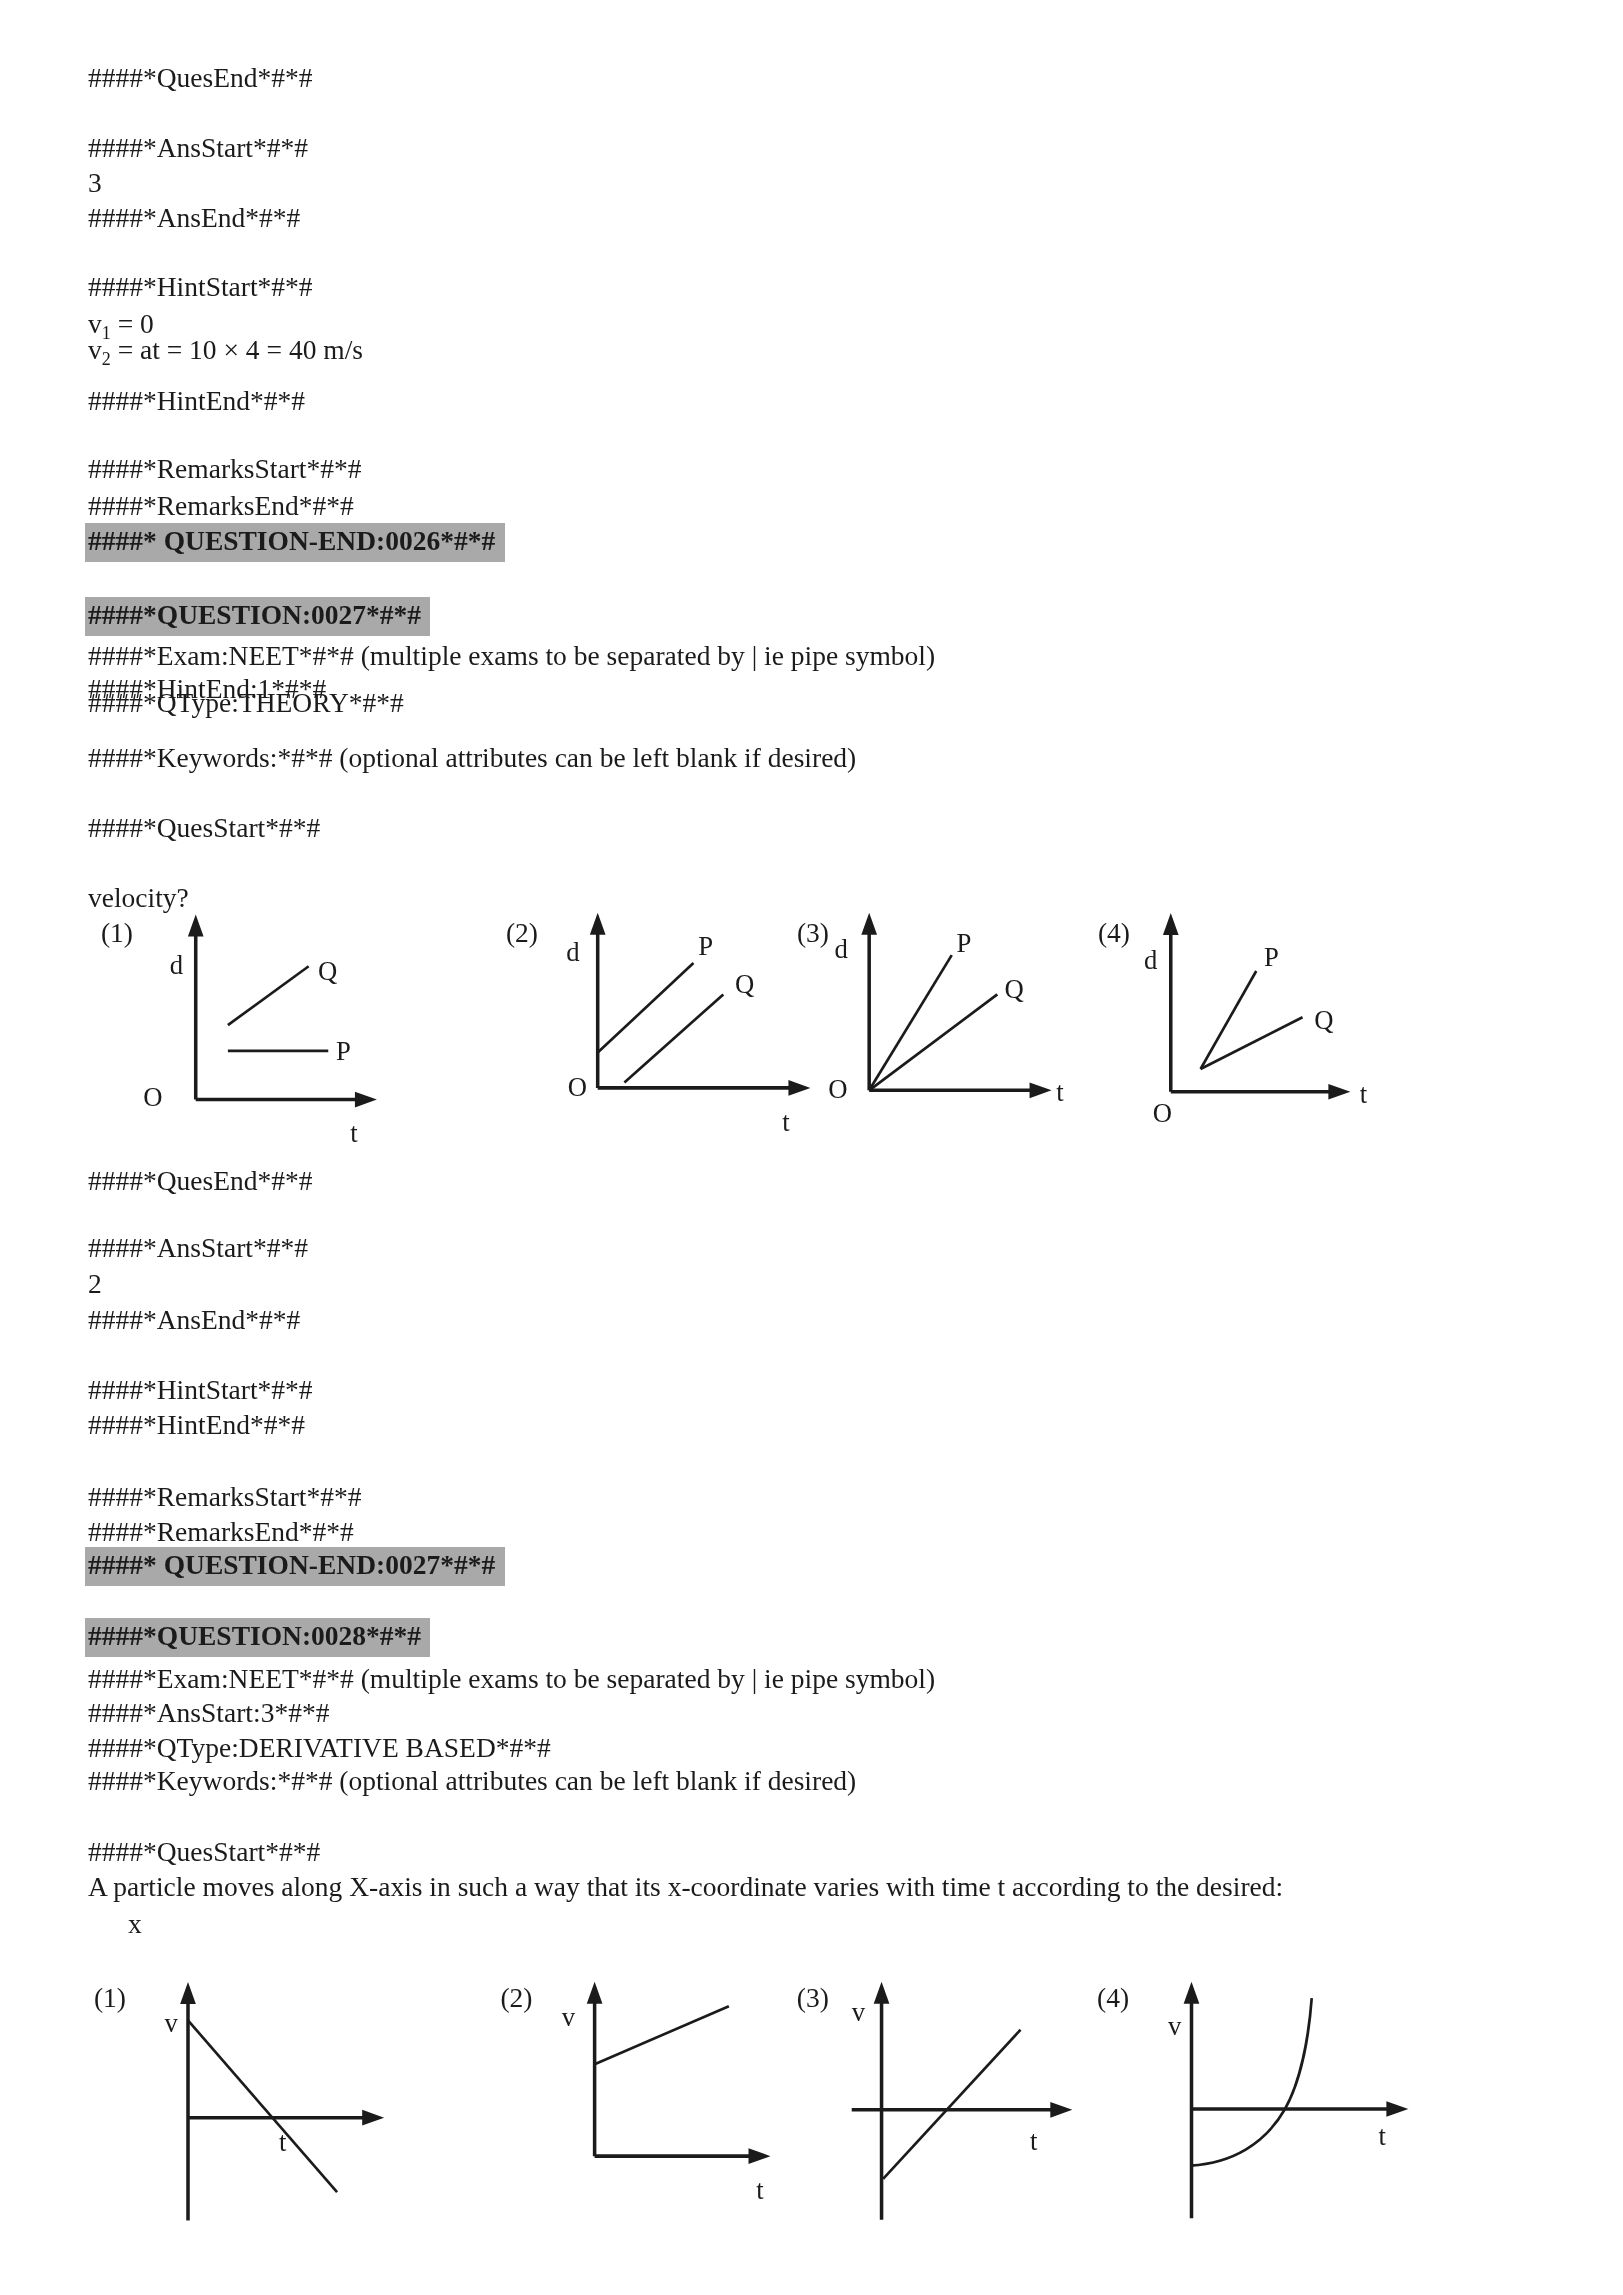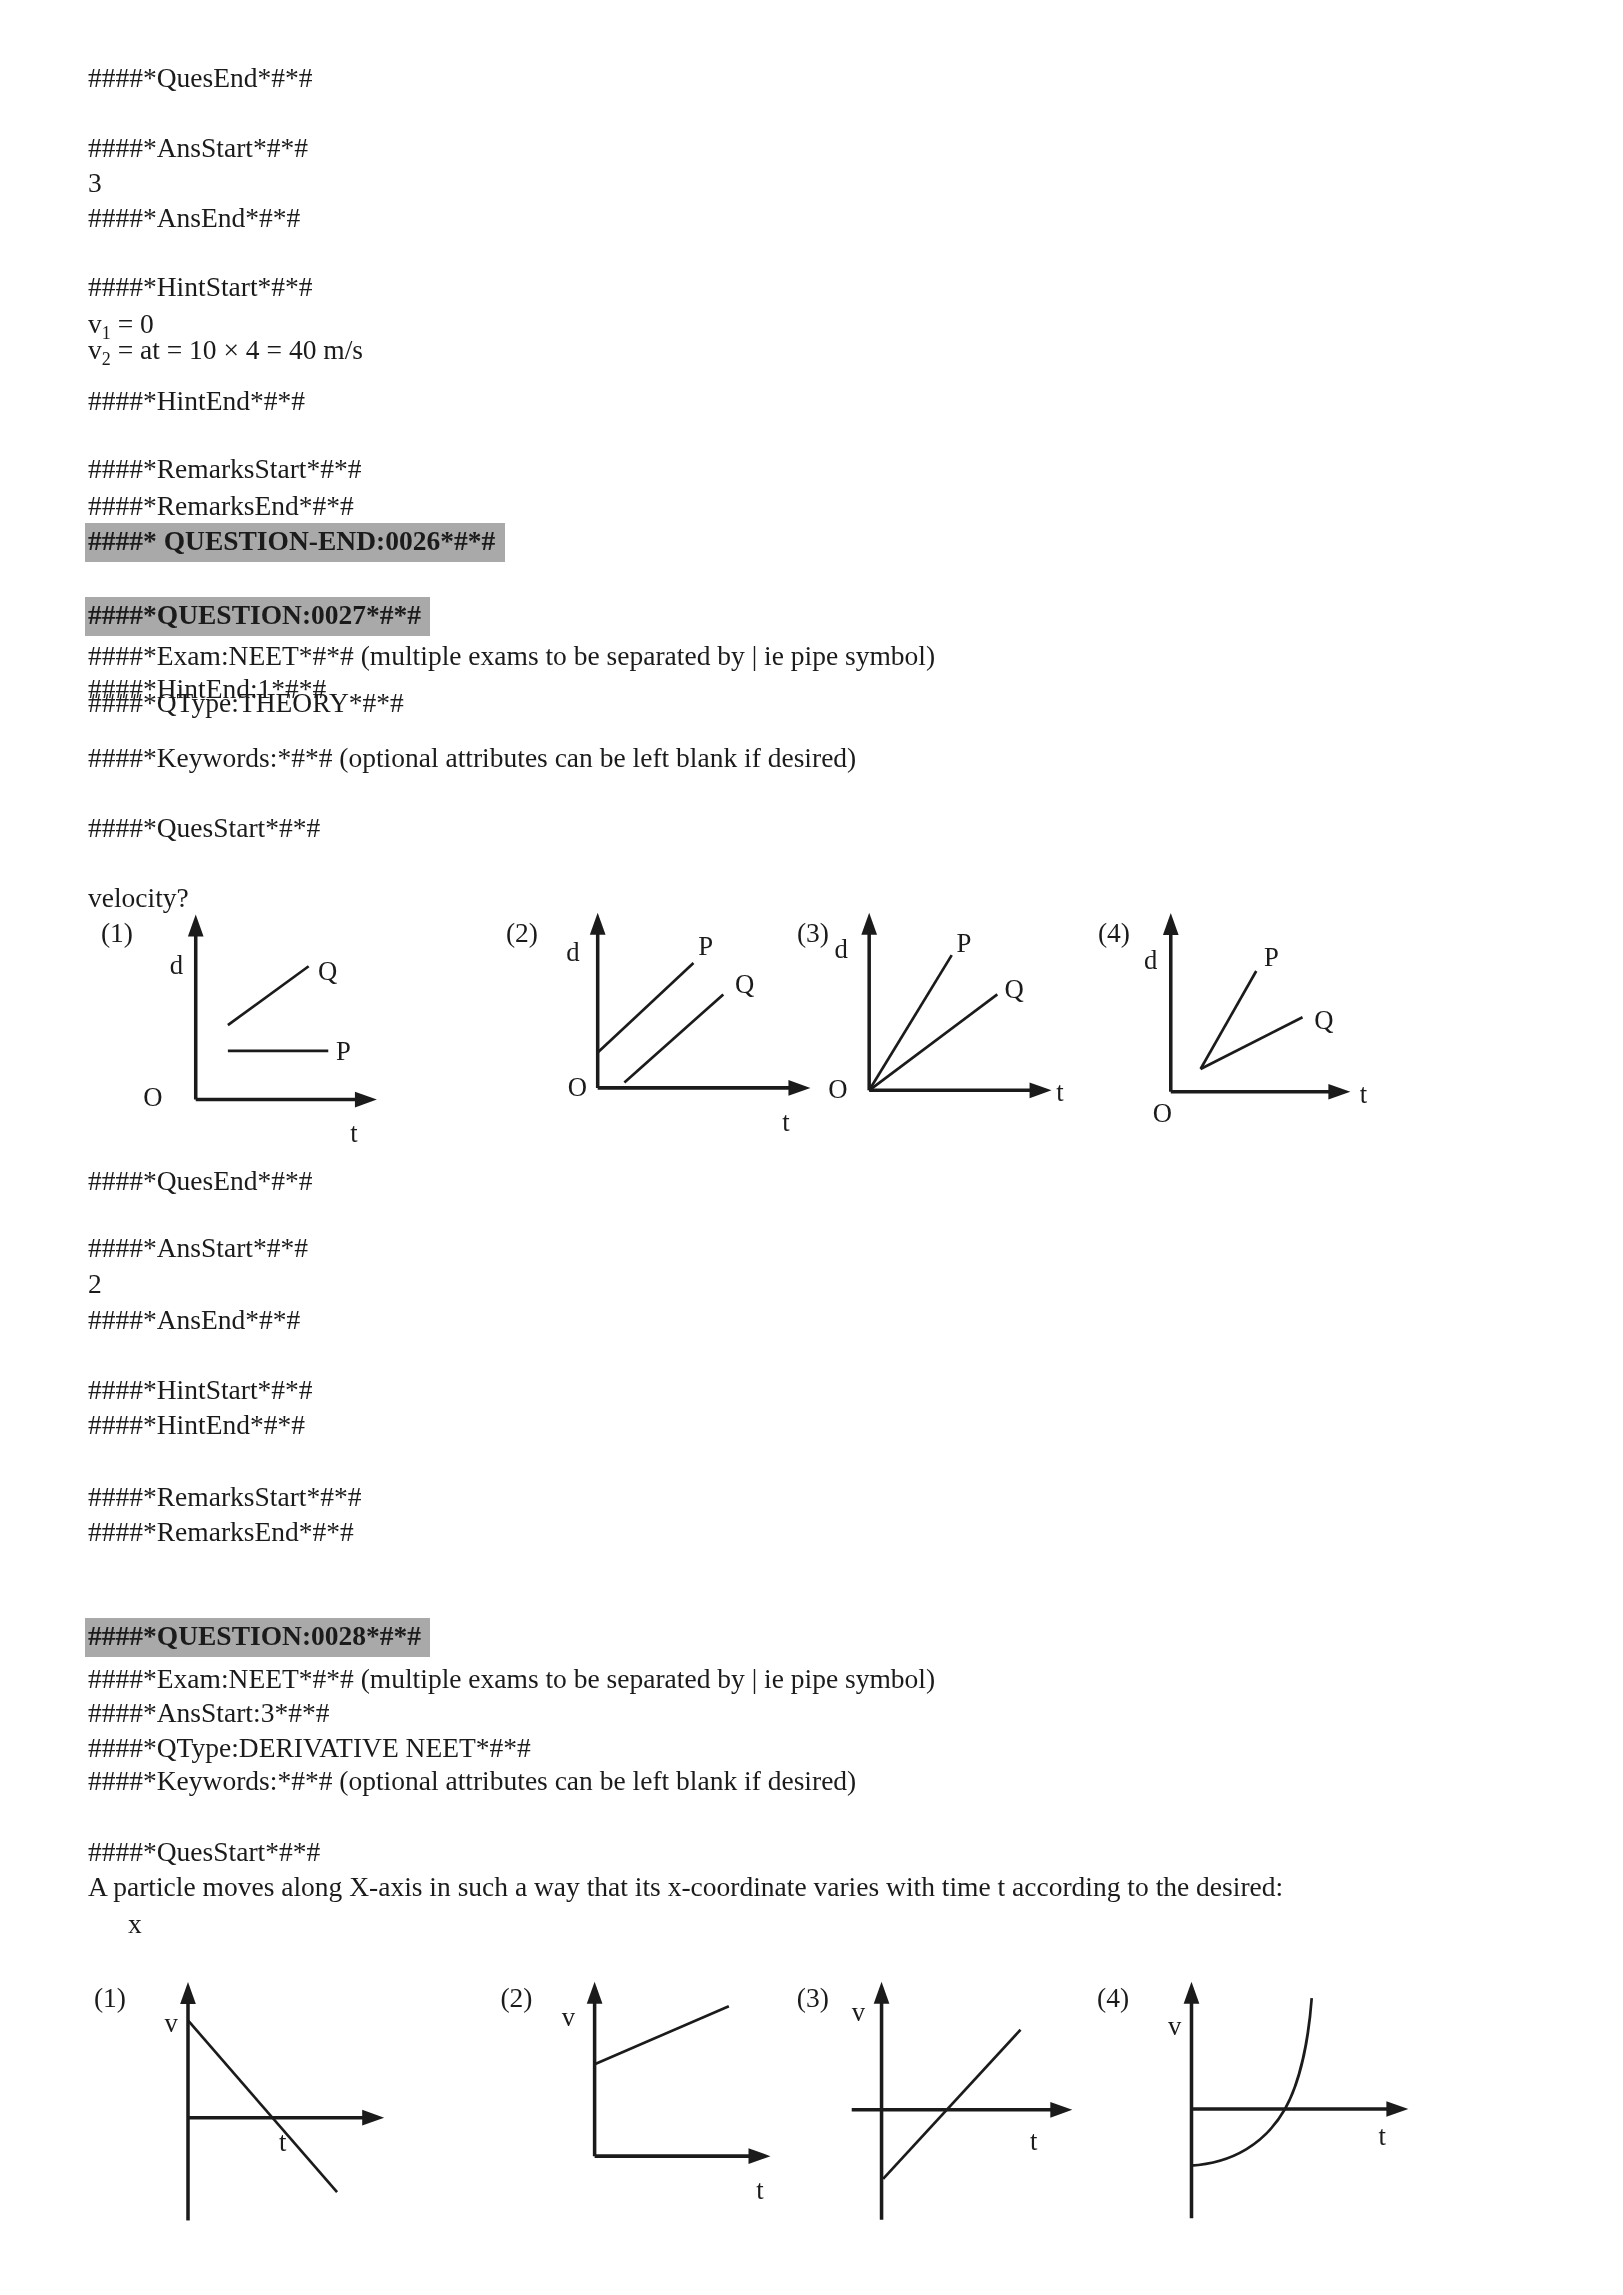--- a/index.html
+++ b/index.html
@@ -111,25 +111,26 @@
   </div>
 
   <span class="ln" style="top:1166px">####*QuesEnd*#*#</span>
   <span class="ln" style="top:1233px">####*AnsStart*#*#</span>
   <span class="ln" style="top:1269px">2</span>
   <span class="ln" style="top:1305px">####*AnsEnd*#*#</span>
   <span class="ln" style="top:1375px">####*HintStart*#*#</span>
   <span class="ln" style="top:1410px">####*HintEnd*#*#</span>
   <span class="ln" style="top:1482px">####*RemarksStart*#*#</span>
   <span class="ln" style="top:1517px">####*RemarksEnd*#*#</span>
+  <span class="ln hl" style="top:1547px">####* QUESTION-END:0027*#*#</span>
 
   <span class="ln hl" style="top:1618px">####*QUESTION:0028*#*#</span>
   <span class="ln" style="top:1664px">####*Exam:NEET*#*# (multiple exams to be separated by | ie pipe symbol)</span>
   <span class="ln" style="top:1698px">####*AnsStart:3*#*#</span>
-  <span class="ln" style="top:1733px">####*QType:DERIVATIVE NEET*#*#</span>
+  <span class="ln" style="top:1733px">####*QType:DERIVATIVE BASED*#*#</span>
   <span class="ln" style="top:1766px">####*Keywords:*#*# (optional attributes can be left blank if desired)</span>
   <span class="ln" style="top:1837px">####*QuesStart*#*#</span>
   <span class="ln" style="top:1872px">A particle moves along X-axis in such a way that its x-coordinate varies with time t according to the desired:</span>
   <span class="ln" style="left:128px;top:1909px">x</span>
 
   <div class="graph-cell" style="left:86px;top:1977px;width:306px;height:319px">
     <span class="opt" style="left:7.9px;top:4.7px">(1)</span>
     <svg width="306" height="319" viewBox="0 0 390 406">
       <line class="axis" x1="130" y1="30" x2="130" y2="310"></line>
       <polygon class="arrow" points="130,6 120,34 140,34"></polygon>

